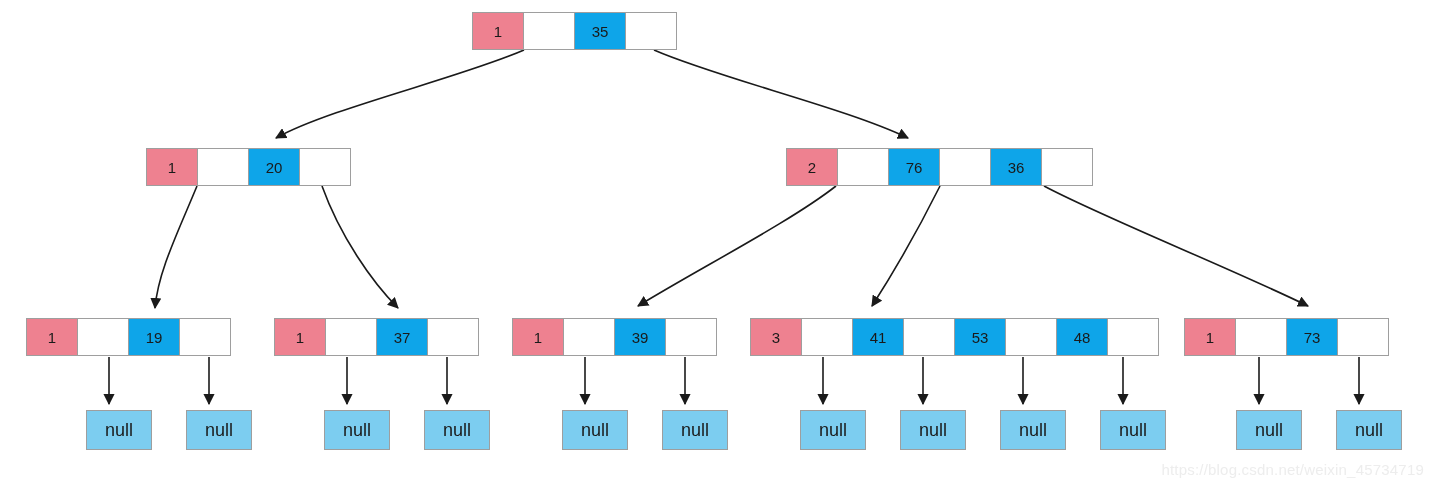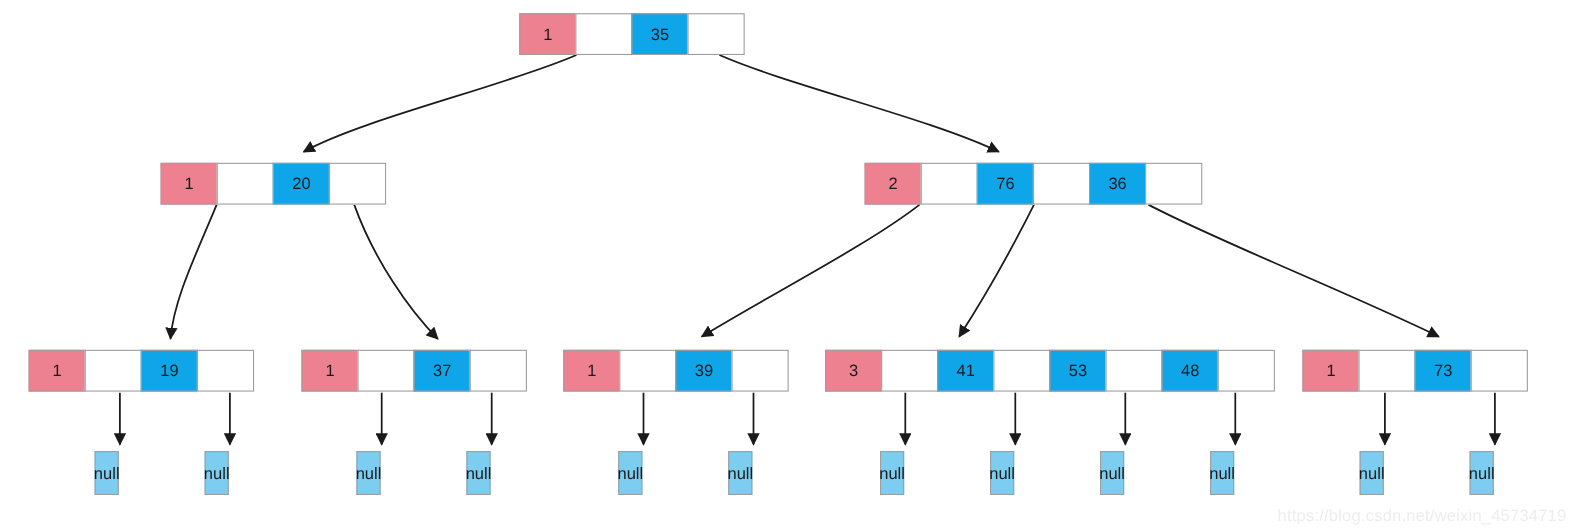--- a/index.html
+++ b/index.html
@@ -53,29 +53,29 @@
     background: #ee8190;
   }
   .cell.key {
     background: #0ea5e9;
   }
   .cell.ptr {
     background: #ffffff;
   }
   .nullbox {
     position: absolute;
-    width: 22px;
+    width: 66px;
     height: 40px;
     box-sizing: border-box;
     border: 1px solid #9e9e9e;
     background: #7ccdf0;
     display: flex;
     align-items: center;
     justify-content: center;
-    font-size: 15px;
+    font-size: 18px;
     color: #1a1a1a;
     z-index: 2;
   }
   .watermark {
     position: absolute;
     right: 8px;
     bottom: 4px;
     font-size: 15px;
     color: #ededed;
     letter-spacing: 0.2px;

